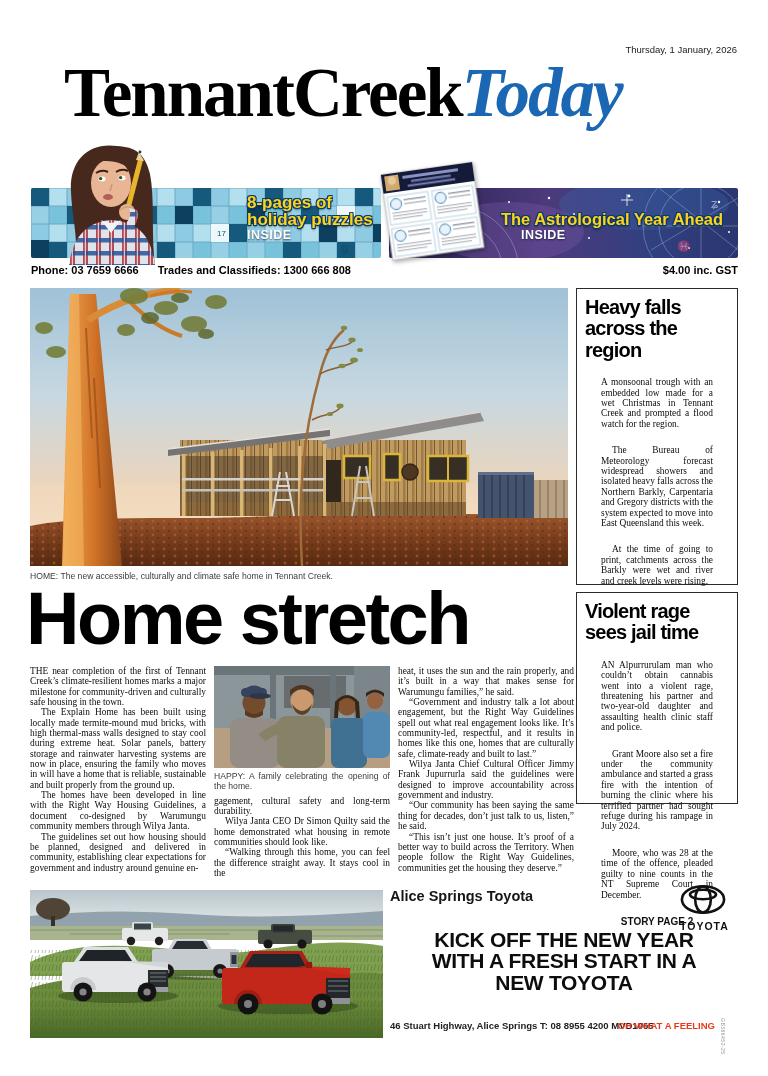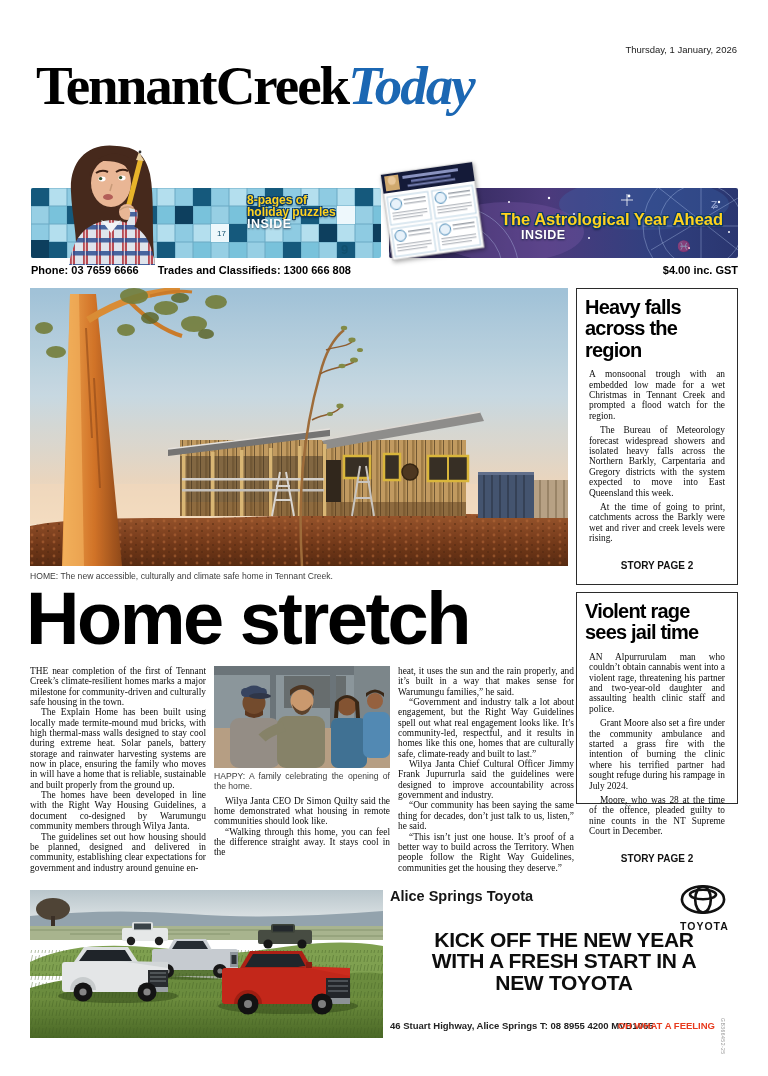--- a/index.html
+++ b/index.html
@@ -3,32 +3,32 @@
 <meta charset="utf-8">
 <style>
   html,body{margin:0;padding:0;background:#ffffff;}
   *{box-sizing:border-box;}
   #page{position:relative;width:768px;height:1076px;background:#fff;overflow:hidden;
         font-family:"Liberation Sans",sans-serif;color:#111;}
   .abs{position:absolute;}
 
   
   #date-line{top:44px;right:31px;font-size:9.5px;color:#222;}
-  #masthead{top:54px;left:36px;width:690px;white-space:nowrap;
-            font-family:"Liberation Serif",serif;font-weight:bold;font-size:55px;letter-spacing:-2px;}
+  #masthead{top:54px;left:64px;width:690px;white-space:nowrap;
+            font-family:"Liberation Serif",serif;font-weight:bold;font-size:69px;letter-spacing:-2px;}
   #masthead .black{color:#000;}
   #masthead .blue{color:#1b67b3;font-style:italic;}
 
   
   .banner{top:188px;height:70px;}
   #promo-left{left:31px;width:350px;}
   #promo-right{left:389px;width:349px;}
   .banner .bg{position:absolute;inset:0;overflow:hidden;border-radius:2px;}
   #puzzle-text{position:absolute;left:216px;top:6px;line-height:1.02;}
-  .promo-yellow{color:#ffd21e;font-weight:bold;font-size:12px;
+  .promo-yellow{color:#ffd21e;font-weight:bold;font-size:17px;
       text-shadow:-1px -1px 0 #0a3a66,1px -1px 0 #0a3a66,-1px 1px 0 #0a3a66,1px 1px 0 #0a3a66,0 2px 2px rgba(0,20,40,.6);}
   .promo-inside{color:#fff;font-weight:bold;font-size:12.5px;letter-spacing:.5px;
       text-shadow:0 1px 2px rgba(0,20,40,.7);}
   #astro-text{position:absolute;left:100px;top:22px;width:246px;text-align:center;line-height:1.1;}
   #astro-text .promo-yellow{font-size:16.5px;}
   #astro-text .promo-inside{display:block;text-align:left;padding-left:32px;}
   #woman{position:absolute;left:26px;top:-48px;width:122px;height:125px;}
   #astro-mock{position:absolute;left:-4px;top:-27px;width:96px;height:94px;
       transform:rotate(-8deg);filter:drop-shadow(1px 2px 2px rgba(0,0,0,.35));}
 
@@ -55,21 +55,21 @@
   .bodycol p.ind{text-indent:11px;}
   #inset-photo{width:176px;height:102px;overflow:hidden;margin-bottom:3px;}
   #inset-caption{font-family:"Liberation Sans",sans-serif;margin-bottom:4px;}
 
   
   .sidebox{left:576px;width:162px;border:1px solid #2b2b2b;background:#fff;padding:8px 8px 6px 8px;}
   #sidebox-top{top:288px;height:297px;}
   #sidebox-bottom{top:592px;height:212px;}
   .side-headline{font-weight:bold;font-size:20px;line-height:1.07;letter-spacing:-0.8px;color:#000;margin-bottom:8px;}
   .side-body{font-family:"Liberation Serif",serif;font-size:9.4px;line-height:10.4px;text-align:justify;color:#0c0c0c;}
-  .side-body p{margin:4px;}
+  .side-body p{margin:16px;}
   .side-body p.ind{text-indent:11px;}
   .story-page{font-weight:bold;font-size:10px;text-align:center;margin-top:16px;}
 
   
   #ad-photo{left:30px;top:890px;width:353px;height:148px;overflow:hidden;}
   #ad-dealer{left:390px;top:888px;font-weight:bold;font-size:14.5px;color:#161616;}
   #toyota-logo{left:680px;top:884px;width:46px;text-align:center;}
   #toyota-logo .brand{font-weight:bold;font-size:10.5px;letter-spacing:1px;margin-top:1px;}
   #ad-headline{left:388px;top:929px;width:352px;text-align:center;font-weight:bold;
                font-size:21px;line-height:1.02;letter-spacing:-0.3px;color:#0d0d0d;}
@@ -426,20 +426,21 @@
         <circle cx="133" cy="40" r="9.5" fill="#764a32"></circle>
         <path d="M121,36 Q133,22 145,36 L146,52 L142,52 L141,36 Q133,28 125,36 L124,52 L120,52 Z" fill="#221812"></path>
 
         <rect x="149" y="46" width="27" height="46" rx="7" fill="#3e88c4"></rect>
         <circle cx="161" cy="35" r="8" fill="#8a5a40"></circle>
         <path d="M152,31 Q161,22 170,31 L170,27 Q161,20 152,27 Z" fill="#221812"></path>
         <rect width="176" height="102" fill="#e8923c" opacity=".12"></rect>
       </svg>
     </div>
     <div class="caption" id="inset-caption">HAPPY: A family celebrating the opening of the home.</div>
+    <p>gagement, cultural safety and long-term durability.</p>
     <p class="ind">Wilya Janta CEO Dr Simon Quilty said the home demonstrated what housing in remote communities should look like.</p>
     <p class="ind">“Walking through this home, you can feel the difference straight away. It stays cool in the</p>
   </div>
 
   <div class="abs bodycol" id="col3">
     <p>heat, it uses the sun and the rain properly, and it’s built in a way that makes sense for Warumungu families,” he said.</p>
     <p class="ind">“Government and industry talk a lot about engagement, but the Right Way Guidelines spell out what real engagement looks like. It’s community-led, respectful, and it results in homes like this one, homes that are culturally safe, climate-ready and built to last.”</p>
     <p class="ind">Wilya Janta Chief Cultural Officer Jimmy Frank Jupurrurla said the guidelines were designed to improve accountability across government and industry.</p>
     <p class="ind">“Our community has been saying the same thing for decades, don’t just talk to us, listen,” he said.</p>
     <p class="ind">“This isn’t just one house. It’s proof of a better way to build across the Territory. When people follow the Right Way Guidelines, communities get the housing they deserve.”</p>

